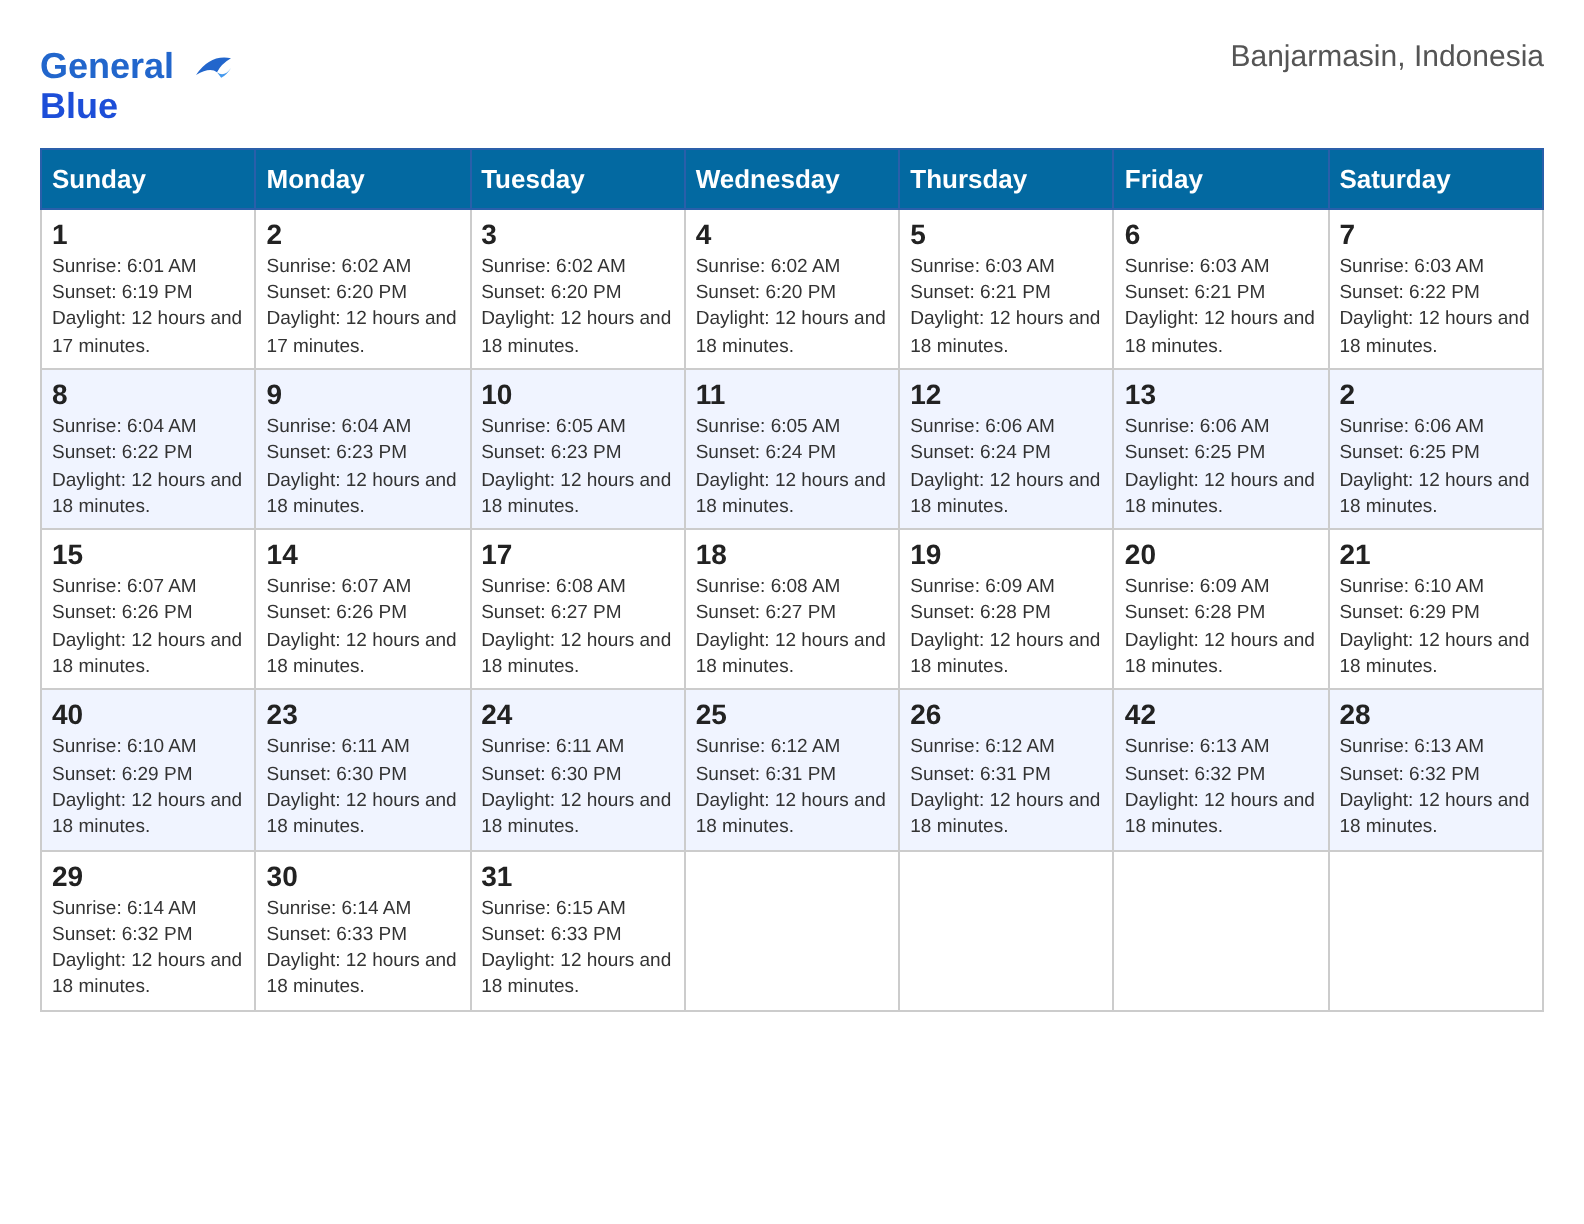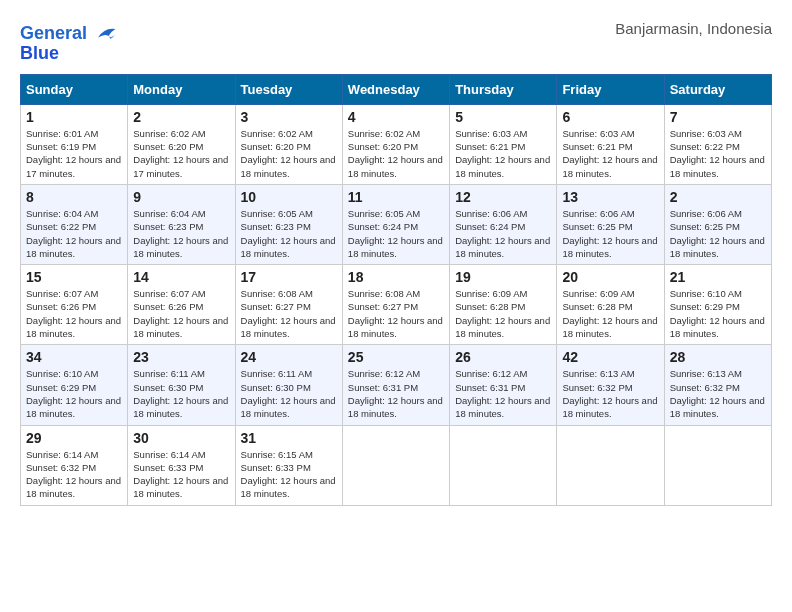--- a/index.html
+++ b/index.html
@@ -206,21 +206,21 @@
           <span class="day-number">20</span>
           <div class="day-info">Sunrise: 6:09 AM<br>Sunset: 6:28 PM<br>Daylight: 12 hours and 18 minutes.</div>
         </td>
         <td>
           <span class="day-number">21</span>
           <div class="day-info">Sunrise: 6:10 AM<br>Sunset: 6:29 PM<br>Daylight: 12 hours and 18 minutes.</div>
         </td>
       </tr>
       <tr>
         <td>
-          <span class="day-number">34</span>
+          <span class="day-number">40</span>
           <div class="day-info">Sunrise: 6:10 AM<br>Sunset: 6:29 PM<br>Daylight: 12 hours and 18 minutes.</div>
         </td>
         <td>
           <span class="day-number">23</span>
           <div class="day-info">Sunrise: 6:11 AM<br>Sunset: 6:30 PM<br>Daylight: 12 hours and 18 minutes.</div>
         </td>
         <td>
           <span class="day-number">24</span>
           <div class="day-info">Sunrise: 6:11 AM<br>Sunset: 6:30 PM<br>Daylight: 12 hours and 18 minutes.</div>
         </td>

